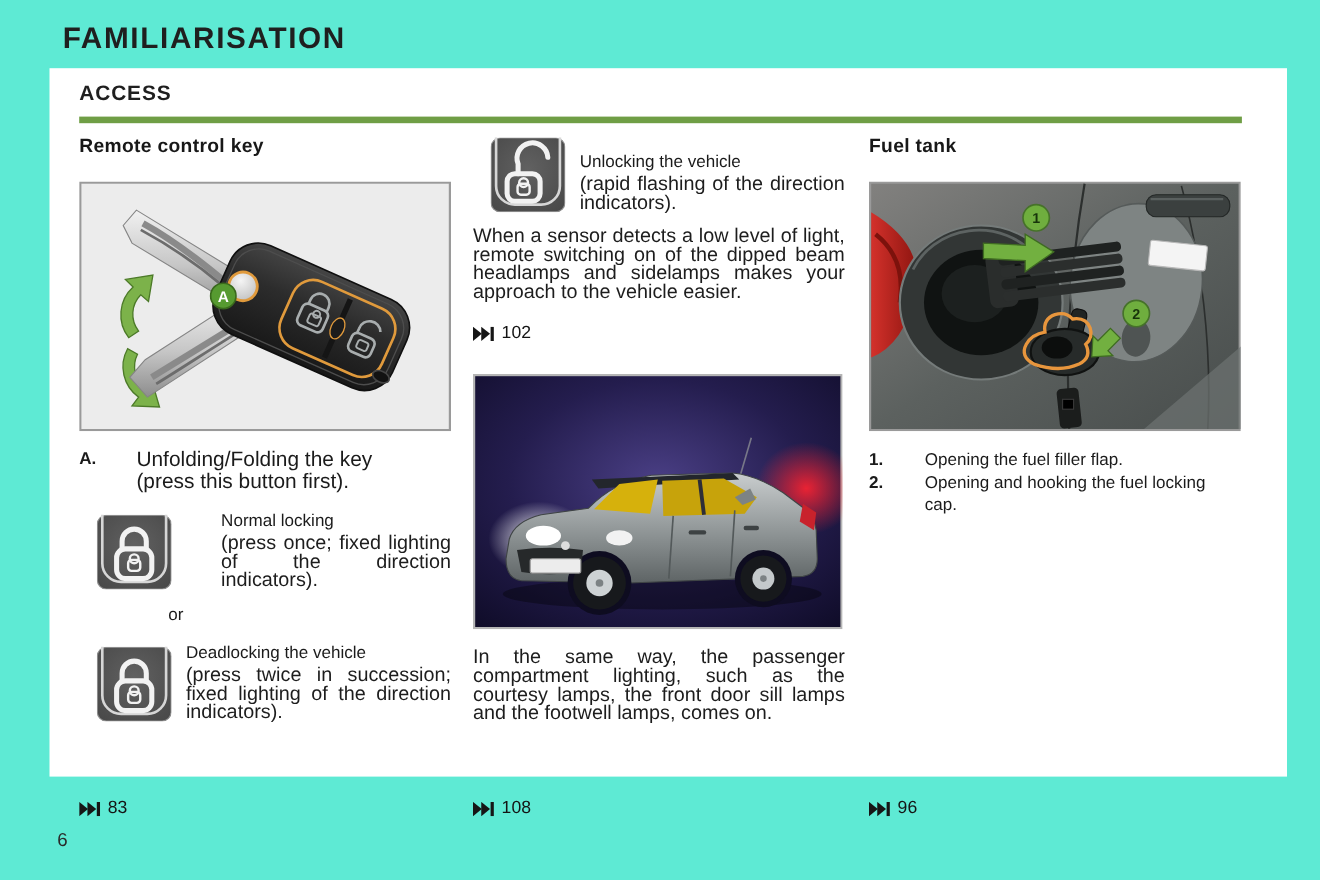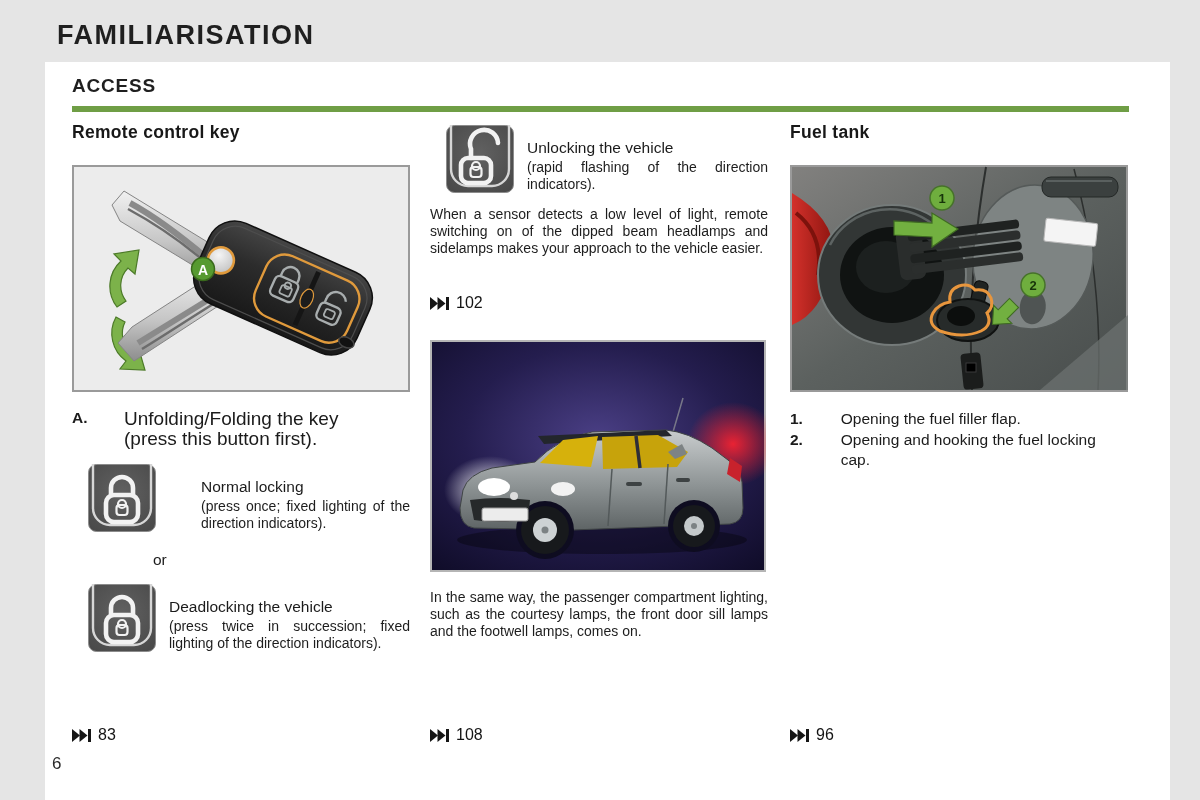--- a/index.html
+++ b/index.html
@@ -1,42 +1,42 @@
 <!DOCTYPE html>
 <html><head>
 <meta charset="utf-8">
 <style>
   * { margin:0; padding:0; box-sizing:border-box; }
   html,body { background:#c7c7c7; }
   .page {
-    position:relative; width:1200px; height:800px; background:#e5e5e5;
+    position:relative; width:1200px; height:800px; background:#5eead4;
     font-family:"Liberation Sans", sans-serif; color:#1b1b1b; overflow:hidden;
   }
   .doc-title {
     position:absolute; left:57px; top:20px; font-size:27px; font-weight:bold;
     letter-spacing:1.5px; color:#1f1f1f;
   }
   .sheet {
-    position:absolute; left:45px; top:62px; width:1125px; height:739px; background:#ffffff;
+    position:absolute; left:45px; top:62px; width:1125px; height:644px; background:#ffffff;
   }
   .access-title {
     position:absolute; left:27px; top:13px; font-size:19px; font-weight:bold;
     letter-spacing:0.8px; color:#1f1f1f;
   }
   .accent-rule {
     position:absolute; left:27px; top:44px; width:1057px; height:6px; background:#6f9e45;
   }
   .col { position:absolute; top:0; width:338px; height:693px; }
   .col1 { left:27px; } .col2 { left:385px; } .col3 { left:745px; }
   .col-heading {
     position:absolute; left:0; font-size:17.5px; font-weight:bold; color:#181818;
     letter-spacing:0.3px;
   }
   .figure-box { position:absolute; left:0; display:block; }
-  .body-txt { font-size:14px; line-height:17px; color:#1d1d1d; }
+  .body-txt { font-size:18px; line-height:17px; color:#1d1d1d; }
   .just { text-align:justify; }
   .para { position:absolute; left:0; width:338px; }
   .item-a { position:absolute; display:flex; }
   .item-a .lbl { font-weight:bold; width:28px; font-size:15.5px; }
   .item-a .lines { font-size:19px; line-height:20px;margin-left:24px; }
   .lock-row { position:absolute; display:flex; align-items:flex-end; width:338px;padding-left:16px; }
   .lock-row .tile { width:68px; height:68px; flex:none; }
   .lock-row .txt { margin-left:13px; width:257px; }
   .lock-row .t-title { font-size:15.5px; line-height:19px; margin-bottom:2px; }
   .or-sep { position:absolute; left:81px; font-size:15.5px; }

